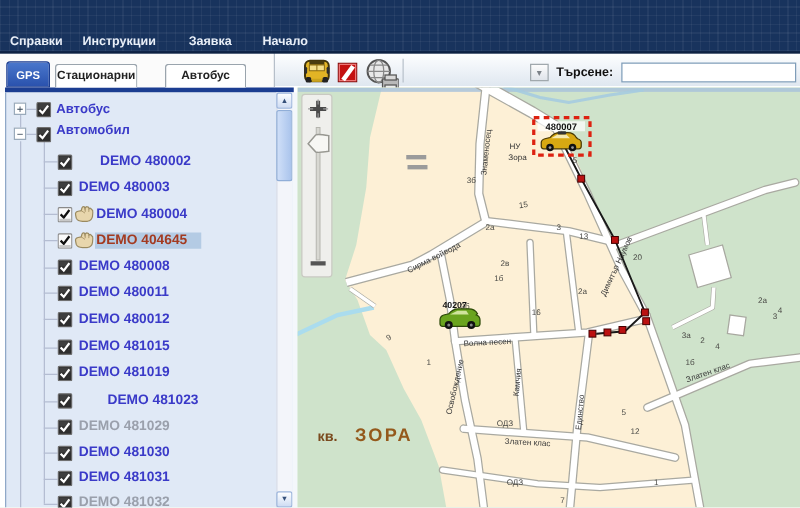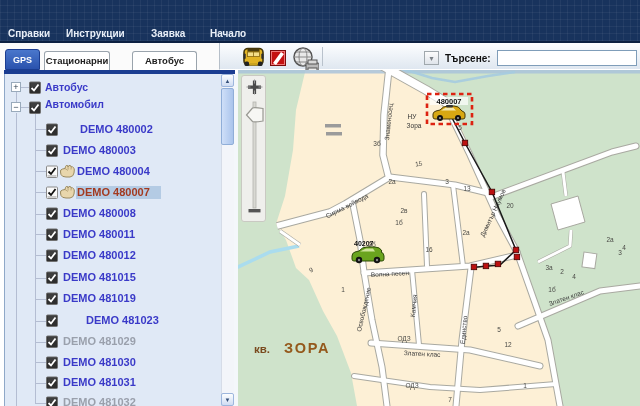--- a/index.html
+++ b/index.html
@@ -155,21 +155,21 @@
   <svg class="cbs" style="left:46px;top:185.5px;" width="12" height="13" viewBox="0 0 12 13">
         <rect x="0.5" y="1" width="11" height="11.5" rx="1" fill="#fafafa" stroke="#8a8a8a"></rect>
         <path d="M2.5 6.5 L5 9 L9.5 3" stroke="#111" stroke-width="1.8" fill="none"></path>
         <rect x="1.5" y="10" width="9" height="1.8" fill="#c8c8c8"></rect>
       </svg>
   <svg class="hand" style="left:59px;top:185.0px;" viewBox="0 0 16 14">
         <path d="M1.5 8 Q1 5.5 3.5 5 L6 4.5 L6.5 2.5 Q7 1 8.5 1.5 L9 3 Q9.5 1 11 1.5 Q12 1.5 12.2 3 Q13.5 2 14.2 3.5 Q15.5 4 15.3 6 L15 9 Q14.5 12.5 11 13 L7 13 Q3 13 2 10.5 Z" fill="#e8d6ac" stroke="#9a8a60" stroke-width="1"></path>
         <path d="M6 4.5 L9 6.5 M9 3 L9.2 5.5 M12.2 3 L12 5.5" stroke="#a89468" stroke-width="0.7" fill="none"></path>
       </svg>
   <div class="abs" style="left:76px;top:185.5px;width:85px;height:13px;background:#b4cbe4;"></div>
-  <span class="tlabel abs" style="left:77px;top:185.5px;color:#a33a20;">DEMO 480007</span>
+  <span class="tlabel abs" style="left:77px;top:185.5px;color:#a33a20;">DEMO 404645</span>
   <div class="hstub" style="left:35px;top:213.5px;width:11px;"></div>
   <svg class="cbs" style="left:46px;top:207.0px;" width="12" height="13" viewBox="0 0 12 13">
         <rect x="0.5" y="1" width="11" height="11.5" rx="1" fill="#2e2e2e" stroke="#707070"></rect>
         <rect x="1.5" y="2" width="9" height="4" fill="#4a4a4a" opacity="0.6"></rect>
         <path d="M2.5 7 L5 9.5 L9.5 3.5" stroke="#fff" stroke-width="1.8" fill="none"></path>
       </svg>
   <span class="tlabel abs" style="left:63px;top:207.0px;">DEMO 480008</span>
   <div class="hstub" style="left:35px;top:234.0px;width:11px;"></div>
   <svg class="cbs" style="left:46px;top:227.5px;" width="12" height="13" viewBox="0 0 12 13">
         <rect x="0.5" y="1" width="11" height="11.5" rx="1" fill="#2e2e2e" stroke="#707070"></rect>

